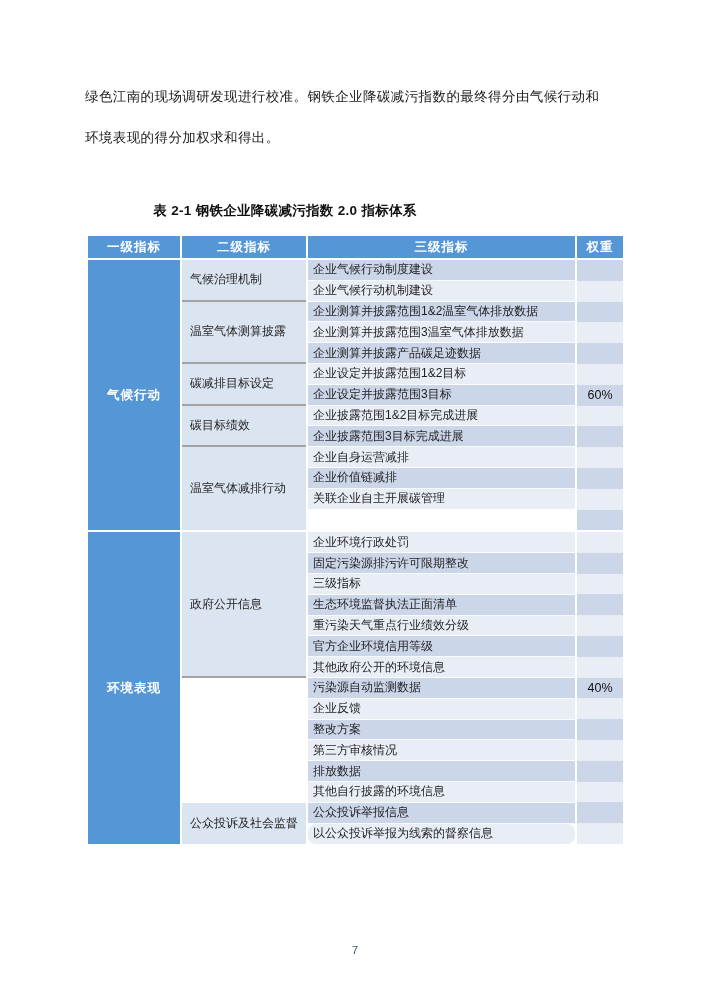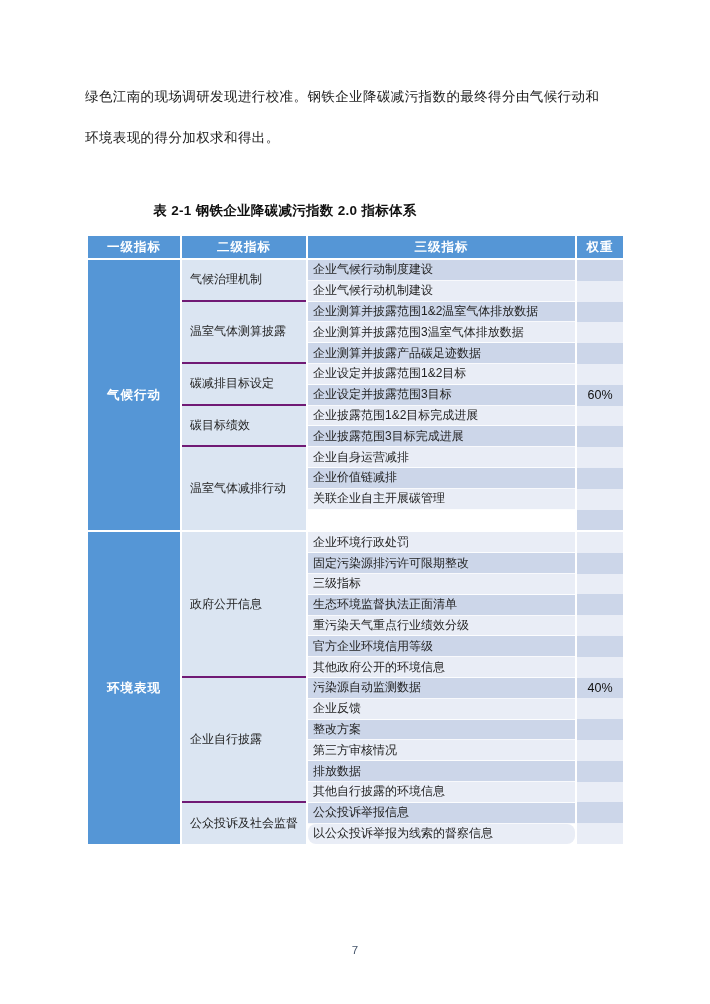--- a/index.html
+++ b/index.html
@@ -16,21 +16,21 @@
     grid-template-columns:92px 124px 267px 46px;column-gap:2px;
     grid-template-rows:22px 2px repeat(13,20.8px) 2px repeat(15,20.8px);
     background:#ffffff;}
 
   .th{background:#5596d6;color:#ffffff;font-weight:bold;font-size:12.5px;
     display:flex;align-items:center;justify-content:center;letter-spacing:1px;}
   .lv1{background:#5596d6;color:#ffffff;font-weight:bold;font-size:12.5px;
     display:flex;align-items:center;justify-content:center;letter-spacing:1px;}
   .lv2{background:#dbe5f2;color:#1f1f1f;font-size:12px;display:flex;align-items:center;
     padding-left:8px;box-sizing:border-box;white-space:nowrap;}
-  .lv2.sep2{border-bottom:2px solid #701a75;}
+  .lv2.sep2{border-bottom:2px solid #a3a3a3;}
   .lv3{color:#1f1f1f;font-size:12px;display:flex;align-items:center;
     padding-left:5px;box-sizing:border-box;white-space:nowrap;overflow:hidden;}
   .lv3.dark{background:#ccd6e9;}
   .lv3.light{background:#e9edf6;}
   .lv3.sep{border-bottom:1px solid rgba(255,255,255,0.85);}
   .wt{display:flex;align-items:center;justify-content:center;font-size:12.5px;color:#111111;}
 
   .page-number{position:absolute;left:0;top:944px;width:710px;text-align:center;
     font-size:11.5px;color:#44546a;}
 </style>
@@ -74,21 +74,20 @@
       <div class="lv1" style="grid-area: 17 / 1 / span 15;">环境表现</div>
       <div class="wt" style="grid-area: 17 / 4 / span 15; background: repeating-linear-gradient(rgb(233, 237, 246) 0px, rgb(233, 237, 246) 20.8px, rgb(204, 214, 233) 20.8px, rgb(204, 214, 233) 41.6px);">40%</div>
       <div class="lv2 sep2" style="grid-area: 17 / 2 / span 7;">政府公开信息</div>
       <div class="lv3 light sep" style="grid-area: 17 / 3;">企业环境行政处罚</div>
       <div class="lv3 dark sep" style="grid-area: 18 / 3;">固定污染源排污许可限期整改</div>
       <div class="lv3 light sep" style="grid-area: 19 / 3;">三级指标</div>
       <div class="lv3 dark sep" style="grid-area: 20 / 3;">生态环境监督执法正面清单</div>
       <div class="lv3 light sep" style="grid-area: 21 / 3;">重污染天气重点行业绩效分级</div>
       <div class="lv3 dark sep" style="grid-area: 22 / 3;">官方企业环境信用等级</div>
       <div class="lv3 light sep" style="grid-area: 23 / 3;">其他政府公开的环境信息</div>
-      <div class="lv2 sep2" style="grid-area: 24 / 2 / span 6;">企业自行披露</div>
       <div class="lv3 dark sep" style="grid-area: 24 / 3;">污染源自动监测数据</div>
       <div class="lv3 light sep" style="grid-area: 25 / 3;">企业反馈</div>
       <div class="lv3 dark sep" style="grid-area: 26 / 3;">整改方案</div>
       <div class="lv3 light sep" style="grid-area: 27 / 3;">第三方审核情况</div>
       <div class="lv3 dark sep" style="grid-area: 28 / 3;">排放数据</div>
       <div class="lv3 light sep" style="grid-area: 29 / 3;">其他自行披露的环境信息</div>
       <div class="lv2" style="grid-area: 30 / 2 / span 2;">公众投诉及社会监督</div>
       <div class="lv3 dark sep" style="grid-area: 30 / 3;">公众投诉举报信息</div>
       <div class="lv3 light" style="grid-area: 31 / 3; border-radius: 8px;">以公众投诉举报为线索的督察信息</div>
     </div>

